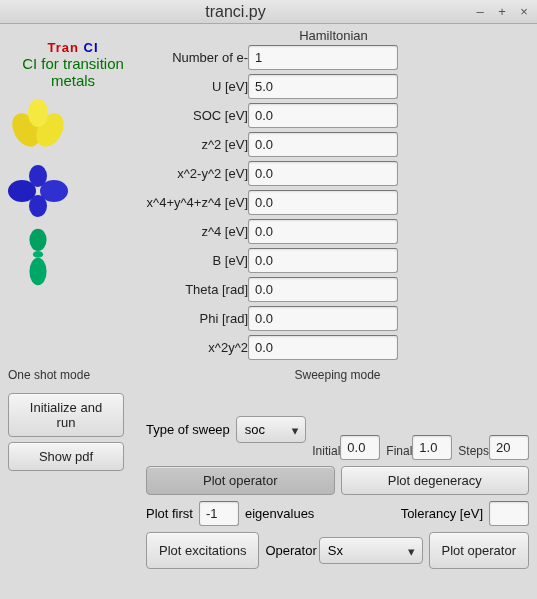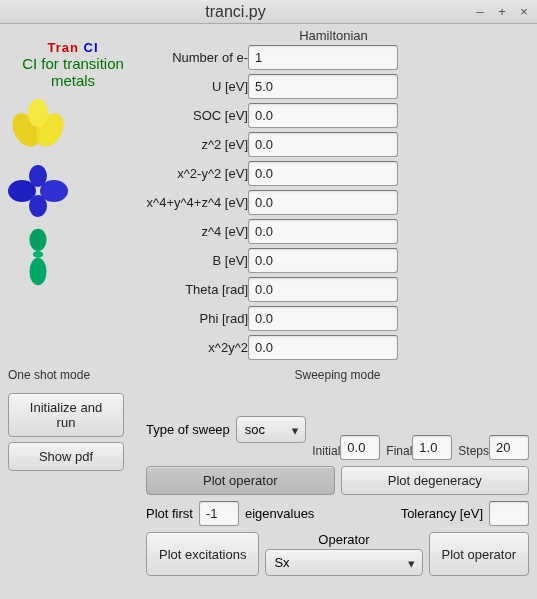--- a/index.html
+++ b/index.html
@@ -31,21 +31,21 @@
 .lower { display: flex; gap: 8px; }
 .oneshot { width: 130px; }
 .oneshot .lbl, .sweep .lbl { font-size: 12px; color: #333; margin-bottom: 11px; }
 .oneshot button { width: 116px; display: block; margin-bottom: 5px; }
 .sweep { flex: 1; display: flex; flex-direction: column; gap: 6px; }
 .row { display: flex; align-items: center; gap: 6px; }
 .smallcol { display: flex; flex-direction: row; align-items: flex-end; margin-top: 36px; }
 .smallcol .l { font-size: 12px; color: #333; margin-bottom: 2px; }
 .smallcol input { width: 40px; text-align: left; }
 .op-row { display: flex; gap: 6px; align-items: stretch; }
-.op-mid { flex: 1; display: flex; flex-direction: column; align-items: center; gap: 2px; }
+.op-mid { flex: 1; display: flex; flex-direction: row; align-items: center; gap: 2px; }
 </style>
 </head>
 <body>
 
 <div class="titlebar">
   <div class="title">tranci.py</div>
   <div class="winbtn">–</div>
   <div class="winbtn">+</div>
   <div class="winbtn">×</div>
 </div>

